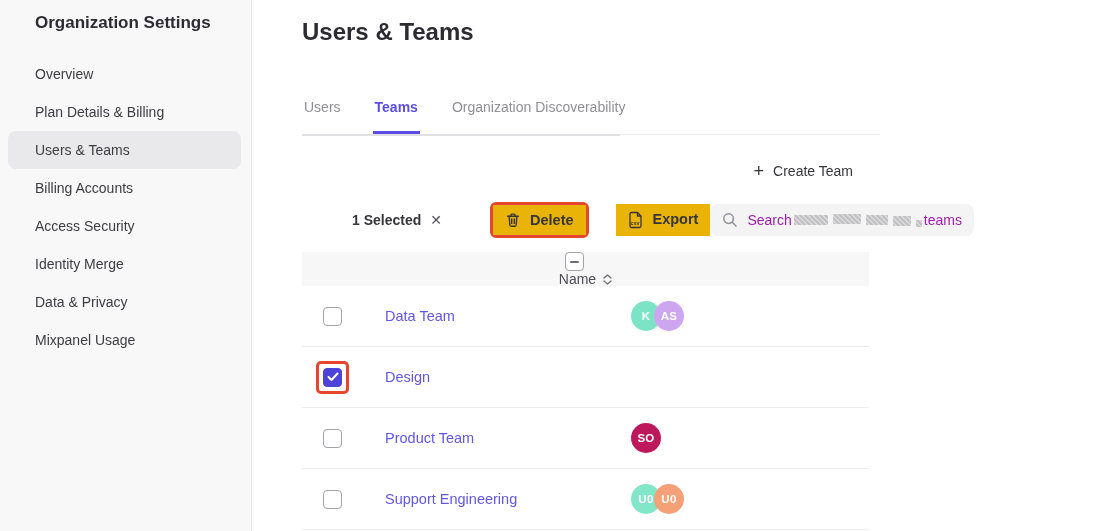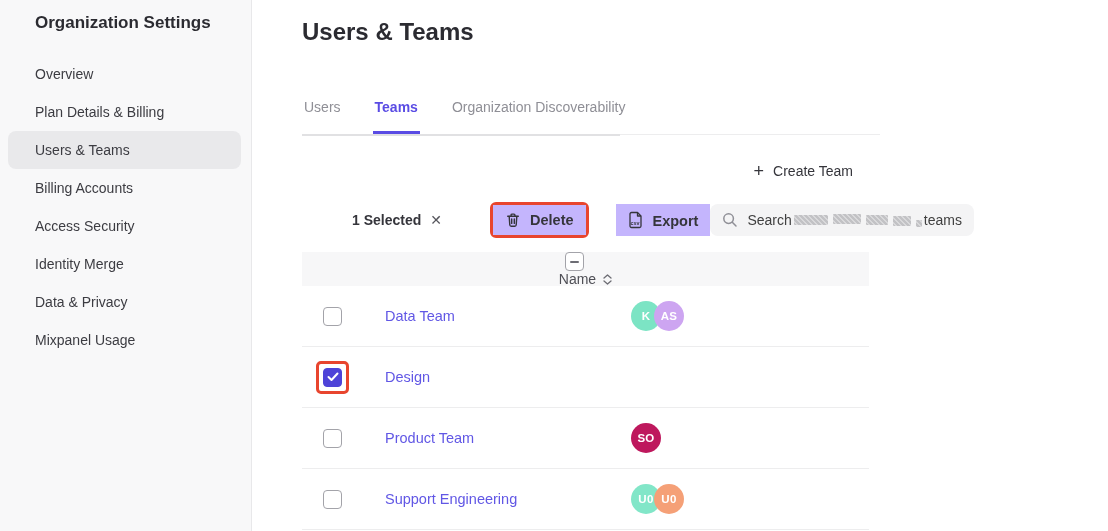--- a/index.html
+++ b/index.html
@@ -33,27 +33,27 @@
   .plus { font-size:18px; font-weight:400; line-height:14px; color:#35353b; }
 
   
   .toolbar { position:absolute; left:50px; right:27px; top:200px; height:40px;
              display:flex; align-items:center; }
   .sel-count { margin-left:50px; font-size:14px; font-weight:600; color:#35353b; white-space:nowrap; }
   .clear { margin-left:9px; font-size:14px; color:#55555c; cursor:pointer; }
   .vdiv { width:1px; height:37px; background:#e5e5e7; margin-left:17px; }
   .anno { border:3px solid #e8452e; }
   .delete-anno { margin-left:31px; border-radius:6px; background:#fff; }
-  .btn { display:flex; align-items:flex-end; gap:9px; background:#c4b5fd; border:none;
+  .btn { display:flex; align-items:flex-start; gap:9px; background:#eab308; border:none;
          font-family:inherit; font-size:14.5px; font-weight:600; color:#35353b;
          cursor:pointer; padding:7px 12px; }
   .export { margin-left:27px; }
 
   .search { margin-left:auto; width:295px; height:32px; background:#f4f4f5; border-radius:8px;
-            display:flex; align-items:center; padding:0 12px; gap:9px; color:#404040;
+            display:flex; align-items:center; padding:0 12px; gap:9px; color:#a21caf;
             font-size:14px; cursor:text; white-space:nowrap; }
   .redact-row { display:inline-flex; align-items:center; gap:5px; margin:0 2px; }
   .px { display:inline-block; height:10px; border-radius:1px;
         background-image:linear-gradient(45deg,#c2c2c5 25%,#d9d9db 25%,#d9d9db 50%,#c2c2c5 50%,#c2c2c5 75%,#d9d9db 75%);
         background-size:5px 5px; }
   .px1{width:34px;} .px2{width:28px; transform:translateY(-1px);}
   .px3{width:22px;} .px4{width:18px; transform:translateY(1px);}
   .px5{width:6px; height:7px; transform:translateY(3px);}
 
   

